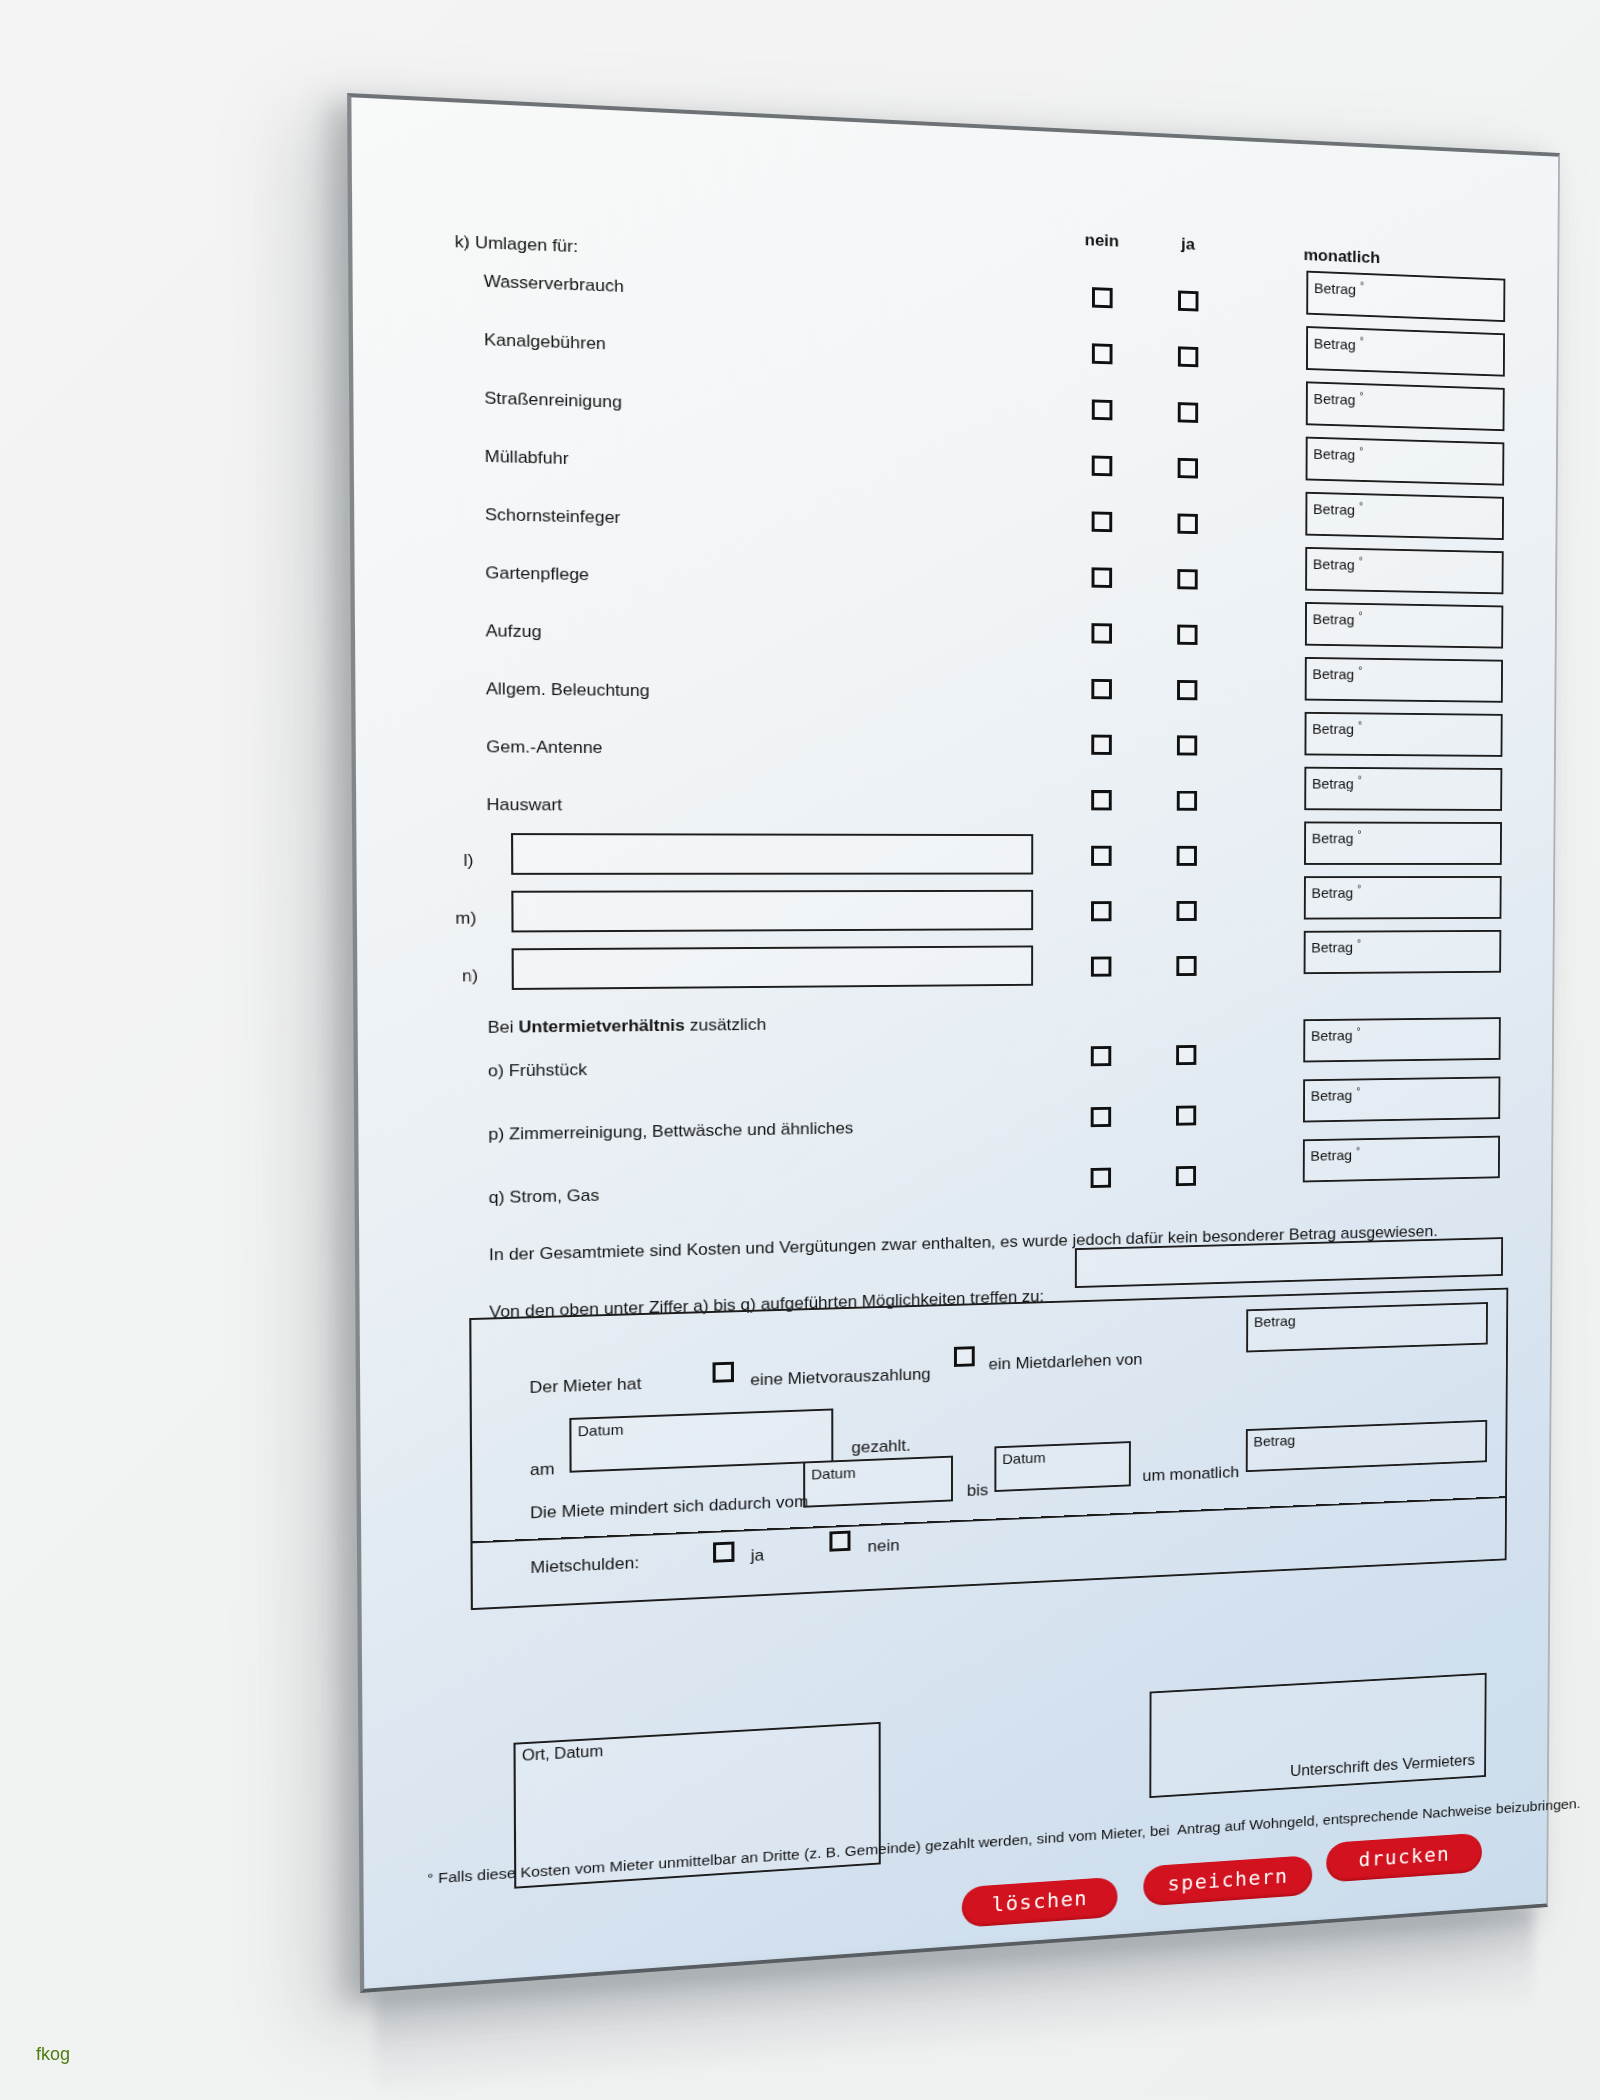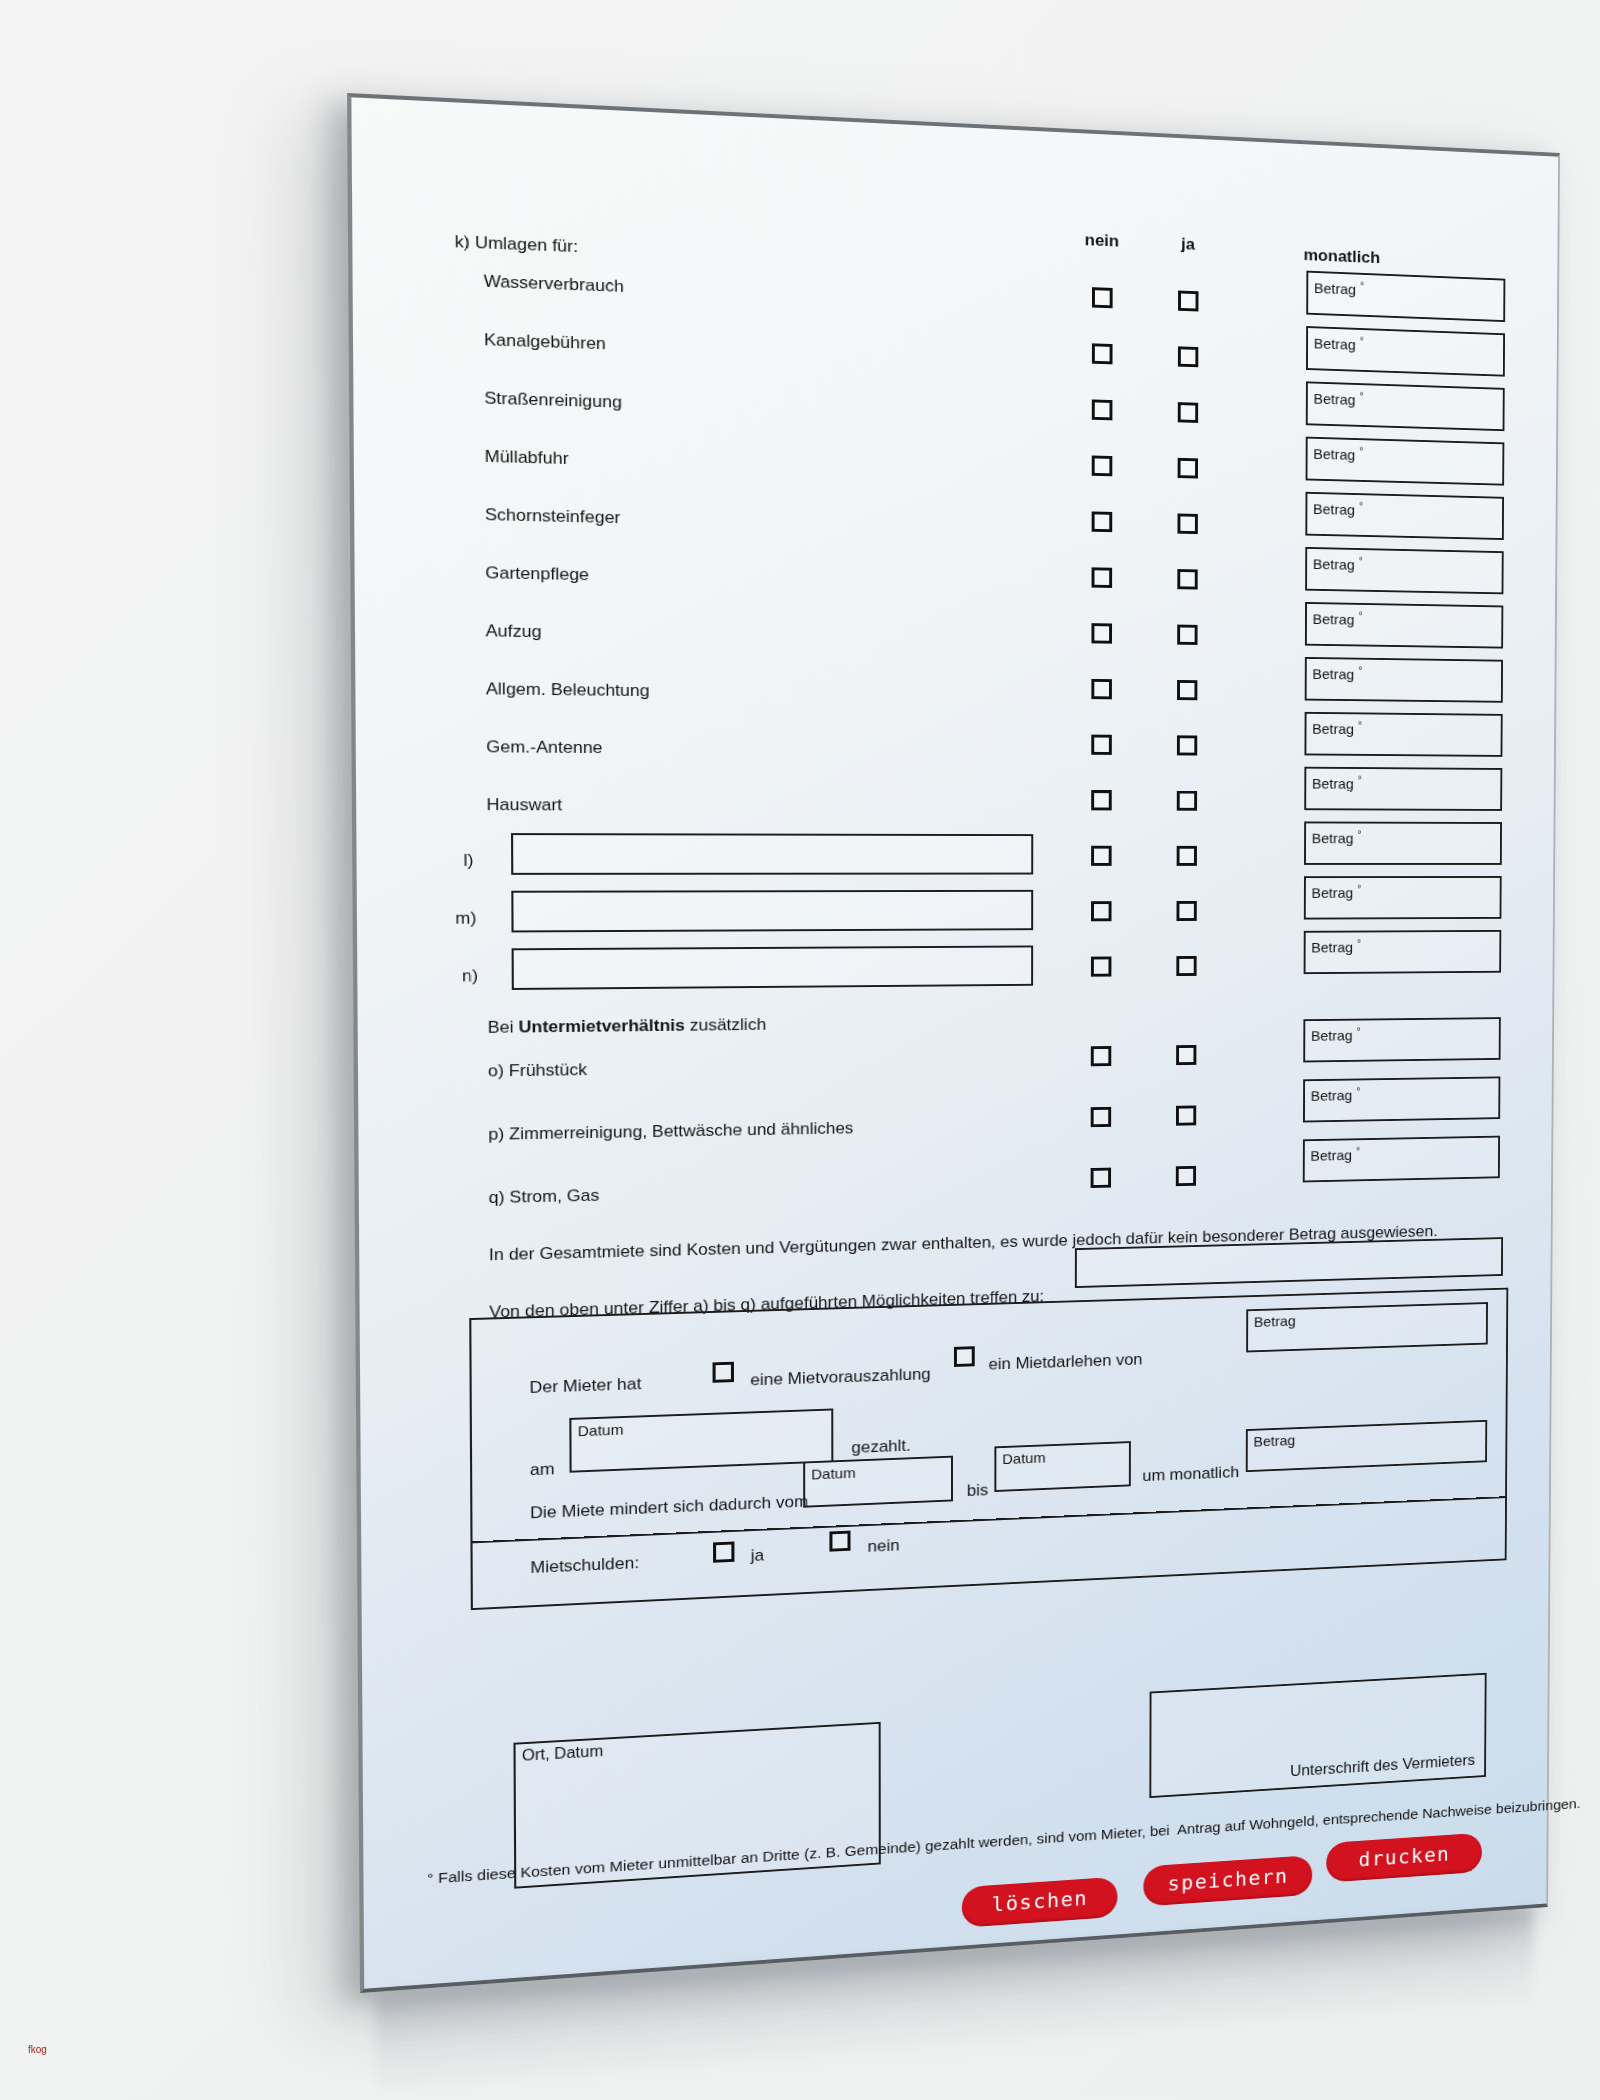--- a/index.html
+++ b/index.html
@@ -72,21 +72,21 @@
   #footnote{left:60px;top:1775px;font-size:15.5px;white-space:pre;}
   .btn{
     position:absolute;height:43px;border:none;border-radius:22px;background:#d2121f;
     color:#ffffff;font-family:"DejaVu Sans Mono",monospace;font-size:21px;letter-spacing:1.5px;
     line-height:43px;text-align:center;padding:0;cursor:pointer;
     box-shadow:inset 0 -2px 3px rgba(120,0,8,0.35);
   }
   #btn-delete{left:585px;top:1830px;width:160px;}
   #btn-save{left:772px;top:1821px;width:178px;}
   #btn-print{left:965px;top:1809px;width:168px;}
-  #watermark{position:absolute;left:28px;top:2044px;font-size:10px;color:#b91c1c;}
+  #watermark{position:absolute;left:36px;top:2044px;font-size:18px;color:#4d7c0f;}
 </style>
 </head>
 <body>
 
 <div id="stage">
   <div id="page-wrap">
     <div id="page">
 
       <div class="lbl" id="k-header">k) Umlagen für:</div>
       <div class="hdr" id="col-nein">nein</div>

